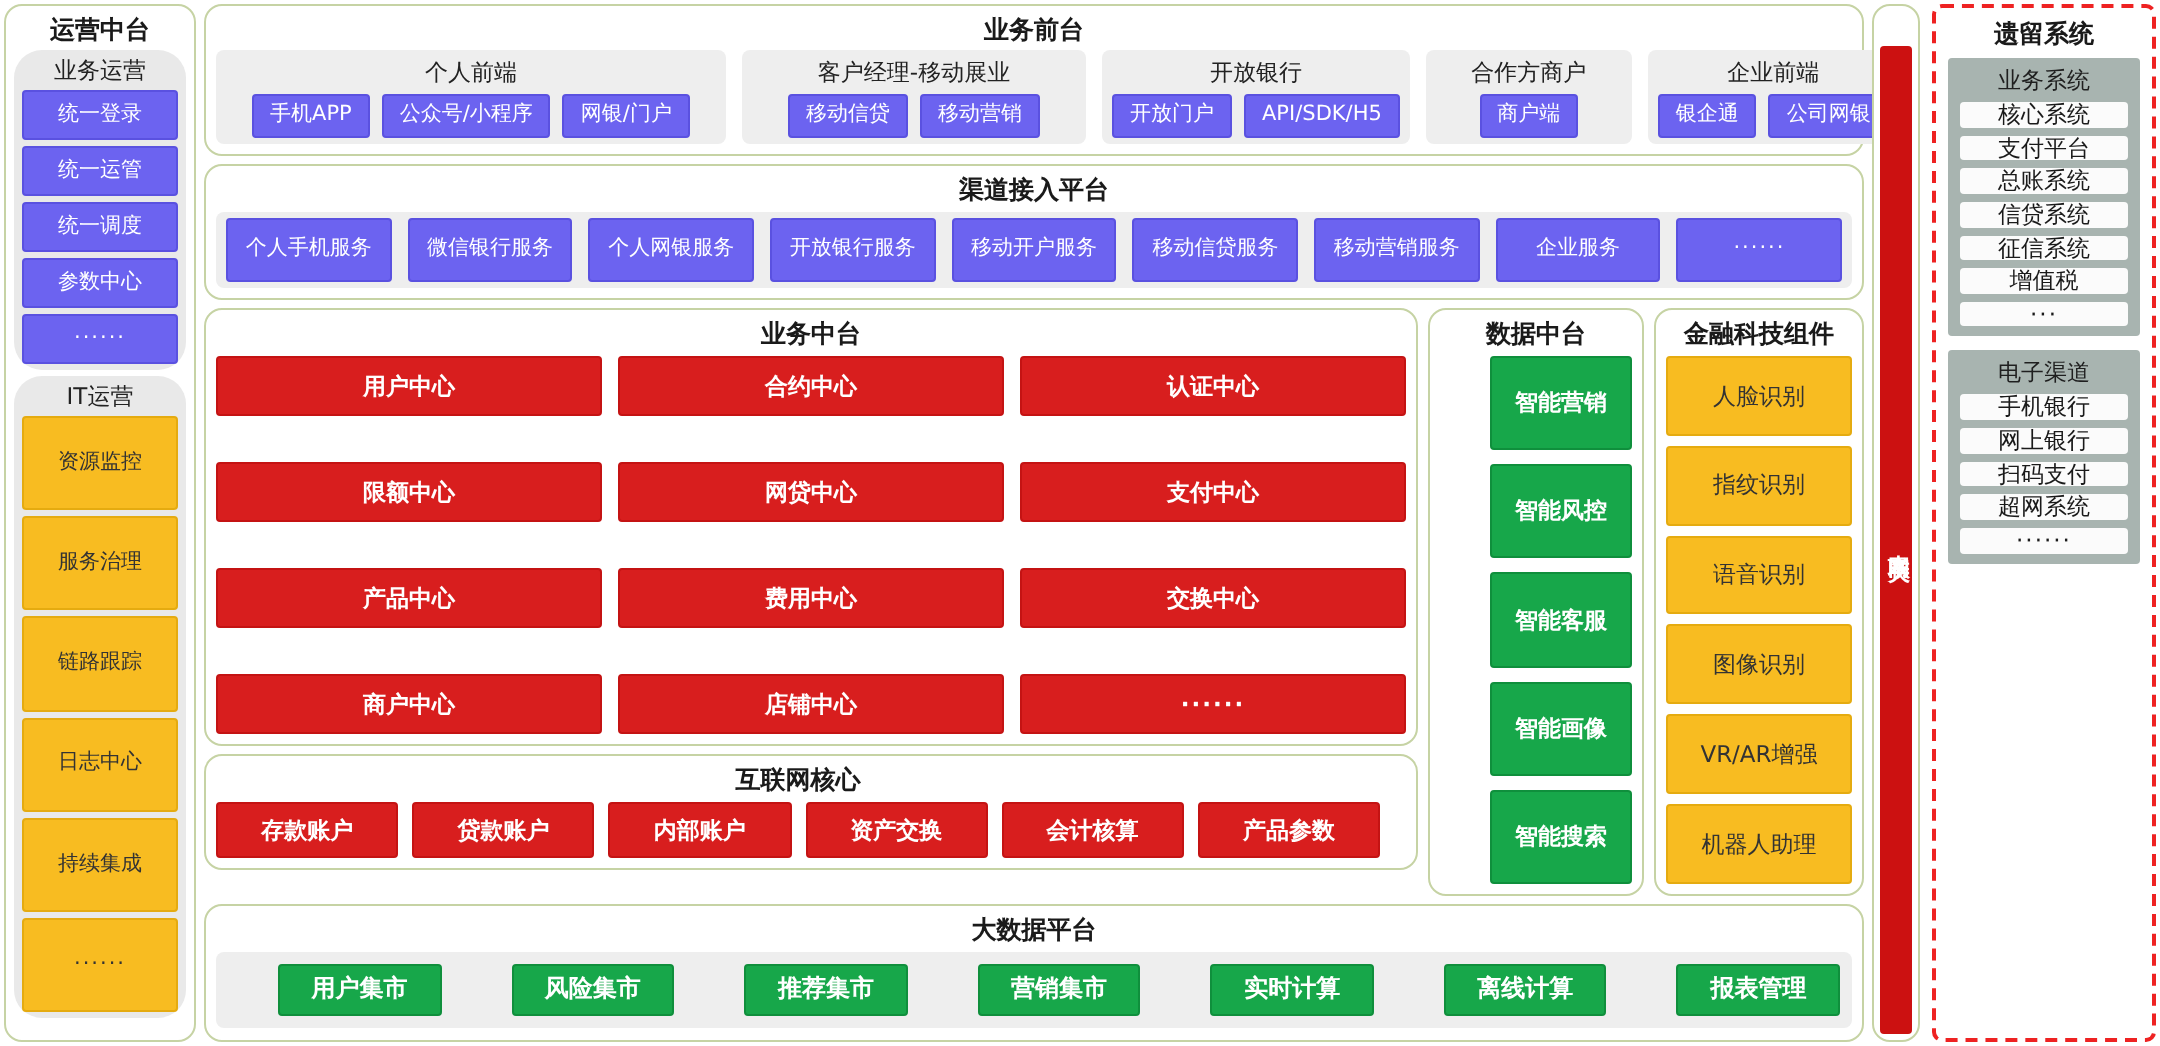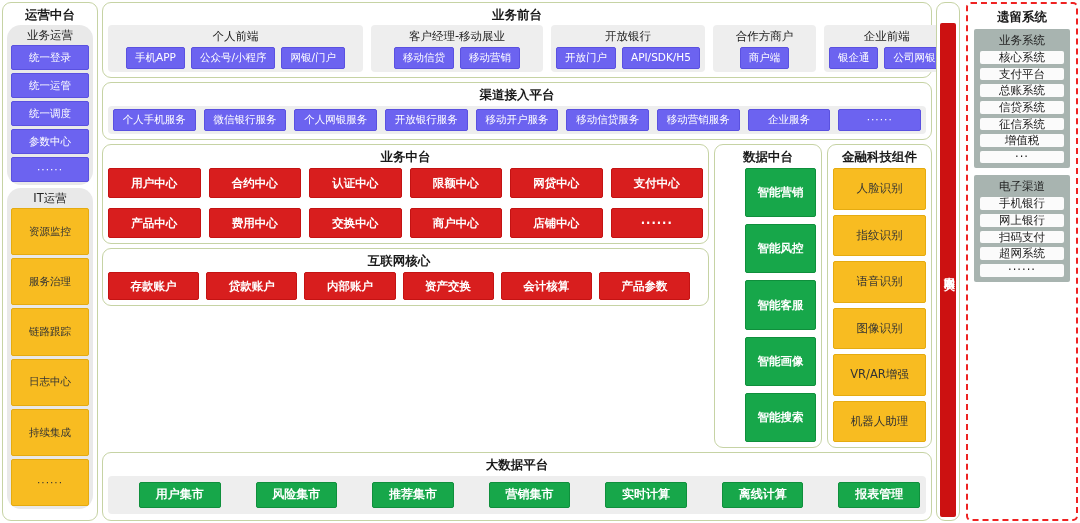--- a/index.html
+++ b/index.html
@@ -91,29 +91,29 @@
   .fg-1 { flex: 0 0 255px; }
   .fg-2 { flex: 0 0 172px; }
   .fg-3 { flex: 0 0 152px; }
   .fg-4 { flex: 0 0 103px; }
   .fg-5 { flex: 1 1 auto; }
 
   
   #channel-row { padding: 3px 5px 5px 5px; }
   #channel-row .sec-title { margin-bottom: 3px; }
   .channel-chips { display:flex; gap:8px; }
-  .channel-chips .chip { flex:1 1 0; height: 22px; }
+  .channel-chips .chip { flex:1 1 0; height: 32px; }
 
   
   #mid-row { display: flex; gap: 5px; flex: 1 1 auto; min-height: 0; }
   #biz-mid { flex: 1 1 auto; display:flex; flex-direction:column; gap:4px; min-width:0; }
 
   .biz-center { padding: 3px 5px 5px 5px; }
   .biz-center .sec-title { margin-bottom: 3px; }
-  .biz-grid { display:grid; grid-template-columns: repeat(6, 1fr); gap: 10px 8px; }
+  .biz-grid { display:grid; grid-template-columns: repeat(3, 1fr); gap: 23px 8px; }
   .biz-grid .chip { height: 30px; font-size: 11.5px; }
 
   .inet-core { padding: 3px 18px 5px 5px; }
   .inet-core .sec-title { margin-bottom: 3px; }
   .inet-chips { display:flex; gap: 7px; }
   .inet-chips .chip { flex:1 1 0; height: 28px; font-size: 11.5px; }
 
   #data-mid { flex: 0 0 108px; padding: 3px 5px 5px 5px; display:flex; flex-direction:column; }
   #data-mid .sec-title { margin-bottom: 3px; }
   #data-mid .col-list { display:flex; flex-direction:column; gap:7px; flex:1 1 auto; }

